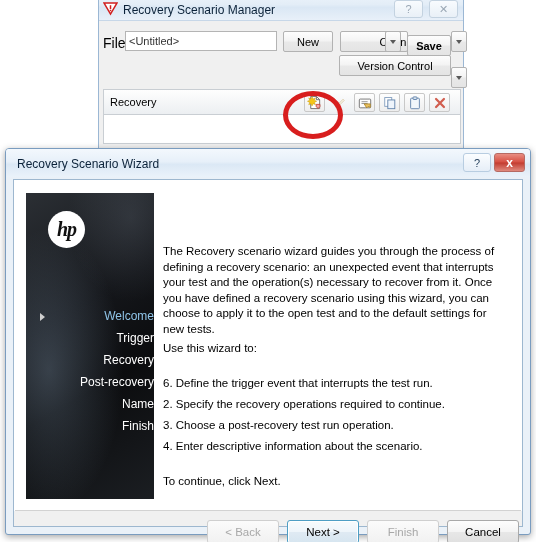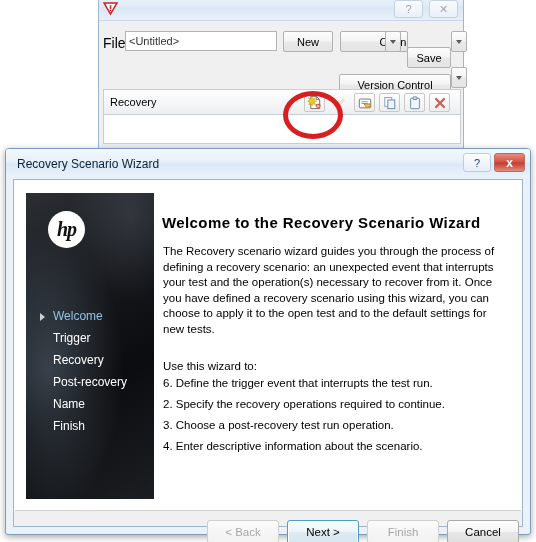--- a/index.html
+++ b/index.html
@@ -102,23 +102,23 @@
     font-family: "Liberation Sans", sans-serif;
     font-size: 11px;
     color: #000;
     display: flex;
     align-items: center;
     justify-content: center;
   }
   #btn-new { left: 180px; top: 0; width: 50px; }
   #btn-open { left: 237px; top: 0; width: 68px; padding-left: 38px; }
   #btn-open-arrow { left: 282px; top: 0; width: 16px; }
-  #btn-save { left: 304px; top: 16px; width: 44px; }
+  #btn-save { left: 304px; top: 4px; width: 44px; font-weight: bold; }
   #btn-save-arrow { left: 348px; top: 0; width: 16px; }
-  #btn-ver { left: 236px; top: 43px; width: 112px; }
+  #btn-ver { left: 236px; top: 24px; width: 112px; }
   #btn-ver-arrow { left: 348px; top: 36px; width: 16px; }
   .arrow-glyph {
     width: 0; height: 0;
     border-left: 3px solid transparent;
     border-right: 3px solid transparent;
     border-top: 4px solid #5a5a5a;
   }
   #rsm-scenrow {
     position: absolute;
     left: 4px; top: 68px;
@@ -267,20 +267,21 @@
     left: 9px; top: 64px;
     width: 116px;
     font-size: 11.5px;
     color: #ffffff;
     line-height: 15px;
   }
   #wiz-steps {
     position: absolute;
     left: 0; top: 112px;
     width: 100%;
+    text-align: right;
   }
   .step {
     position: relative;
     height: 22px;
     padding-left: 27px;
     font-size: 12px;
     color: #ffffff;
     line-height: 22px;
     white-space: nowrap;
   }
@@ -306,21 +307,21 @@
   #wiz-intro {
     position: absolute;
     left: 149px; top: 64px;
     width: 345px;
     font-size: 11.5px;
     line-height: 15.5px;
     color: #000;
   }
   #wiz-uselabel {
     position: absolute;
-    left: 149px; top: 180px;
+    left: 149px; top: 162px;
     font-size: 11.5px;
     color: #000;
     text-align: center;
   }
   #wiz-steps-list {
     position: absolute;
     left: 149px; top: 193px;
     width: 345px;
   }
   .use-item {
@@ -382,20 +383,21 @@
 <body>
 
 <div id="rsm-window">
 
   <div id="rsm-titlebar">
     <svg id="rsm-appicon" viewBox="0 0 16 16">
       <path d="M1 2 L15 2 L8 14 Z" fill="#ffffff" stroke="#d11f1f" stroke-width="1.6"></path>
       <rect x="7.2" y="4.5" width="1.6" height="4" fill="#d11f1f"></rect>
       <rect x="7.2" y="9.3" width="1.6" height="1.6" fill="#d11f1f"></rect>
     </svg>
+    <div id="rsm-title">Recovery Scenario Manager</div>
     <div id="rsm-help" class="tb-btn">?</div>
     <div id="rsm-close" class="tb-btn">✕</div>
   </div>
 
   <div id="rsm-body">
 
     <div id="rsm-filerow">
       <div id="rsm-filelabel">File:</div>
       <input id="rsm-fileinput" type="text" value="&lt;Untitled&gt;" style="">
       <div id="btn-new" class="w-btn">New</div>
@@ -493,31 +495,31 @@
         </div>
         <div class="step">
           <span>Name</span>
         </div>
         <div class="step">
           <span>Finish</span>
         </div>
       </div>
     </div>
 
-    <div id="wiz-heading">Welcome to the Recovery Scenario Wizard</div>
     <div id="wiz-intro">The Recovery scenario wizard guides you through the process of defining a recovery scenario: an unexpected event that interrupts your test and the operation(s) necessary to recover from it. Once you have defined a recovery scenario using this wizard, you can choose to apply it to the open test and to the default settings for new tests.</div>
     <div id="wiz-uselabel">Use this wizard to:</div>
 
     <div id="wiz-steps-list">
       <div class="use-item">6. Define the trigger event that interrupts the test run.</div>
       <div class="use-item">2. Specify the recovery operations required to continue.</div>
       <div class="use-item">3. Choose a post-recovery test run operation.</div>
       <div class="use-item">4. Enter descriptive information about the scenario.</div>
     </div>
 
+    <div id="wiz-continue">To continue, click Next.</div>
 
     <div id="wiz-sep"></div>
 
     <div id="wiz-footer">
       <div id="fb-back" class="f-btn disabled">&lt; Back</div>
       <div id="fb-next" class="f-btn default">Next &gt;</div>
       <div id="fb-finish" class="f-btn disabled">Finish</div>
       <div id="fb-cancel" class="f-btn">Cancel</div>
     </div>
   </div>

